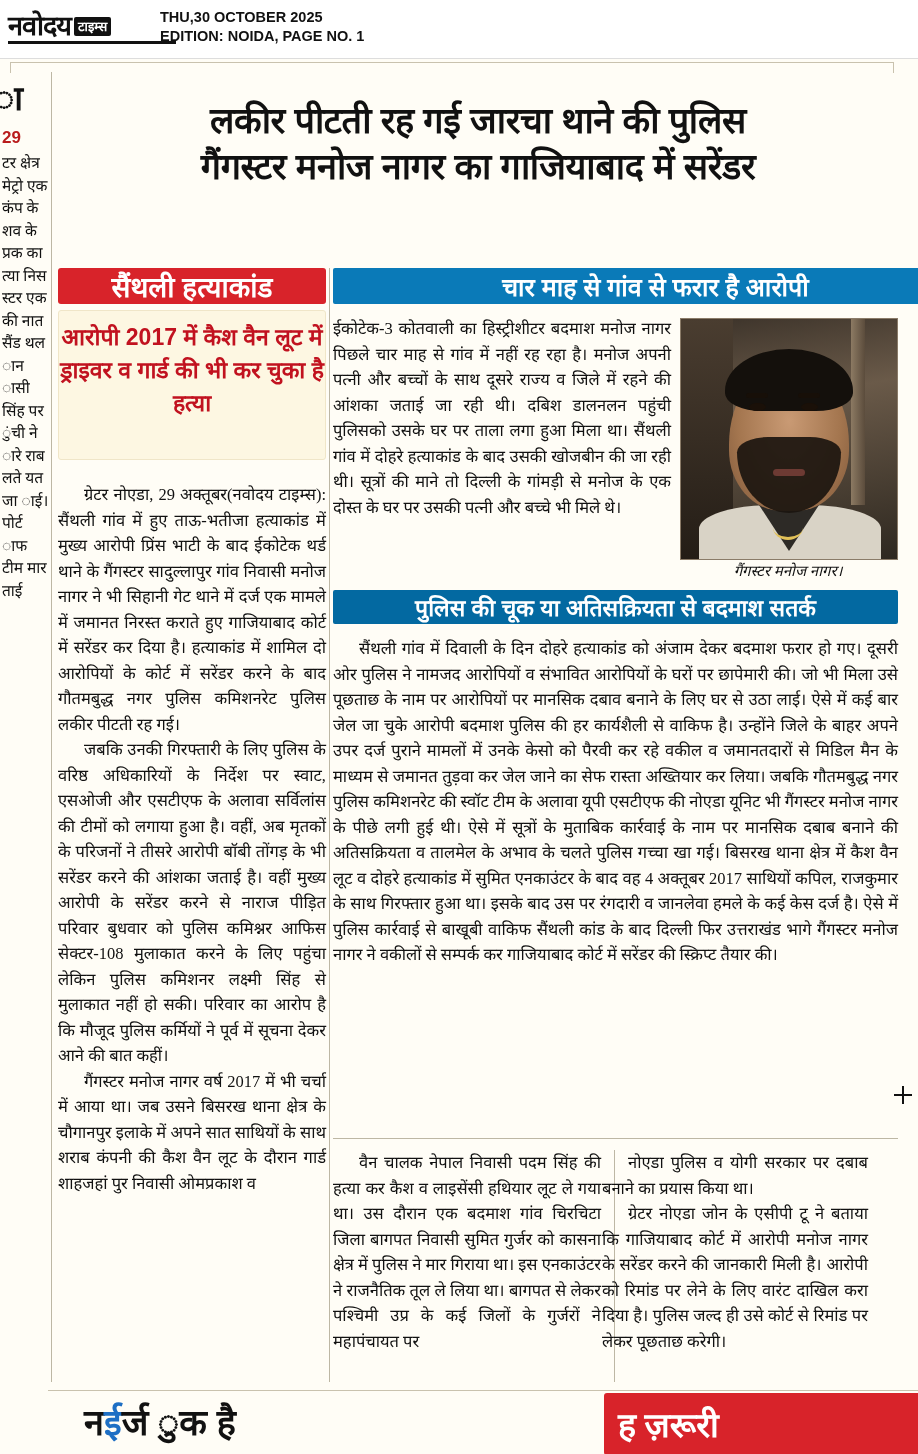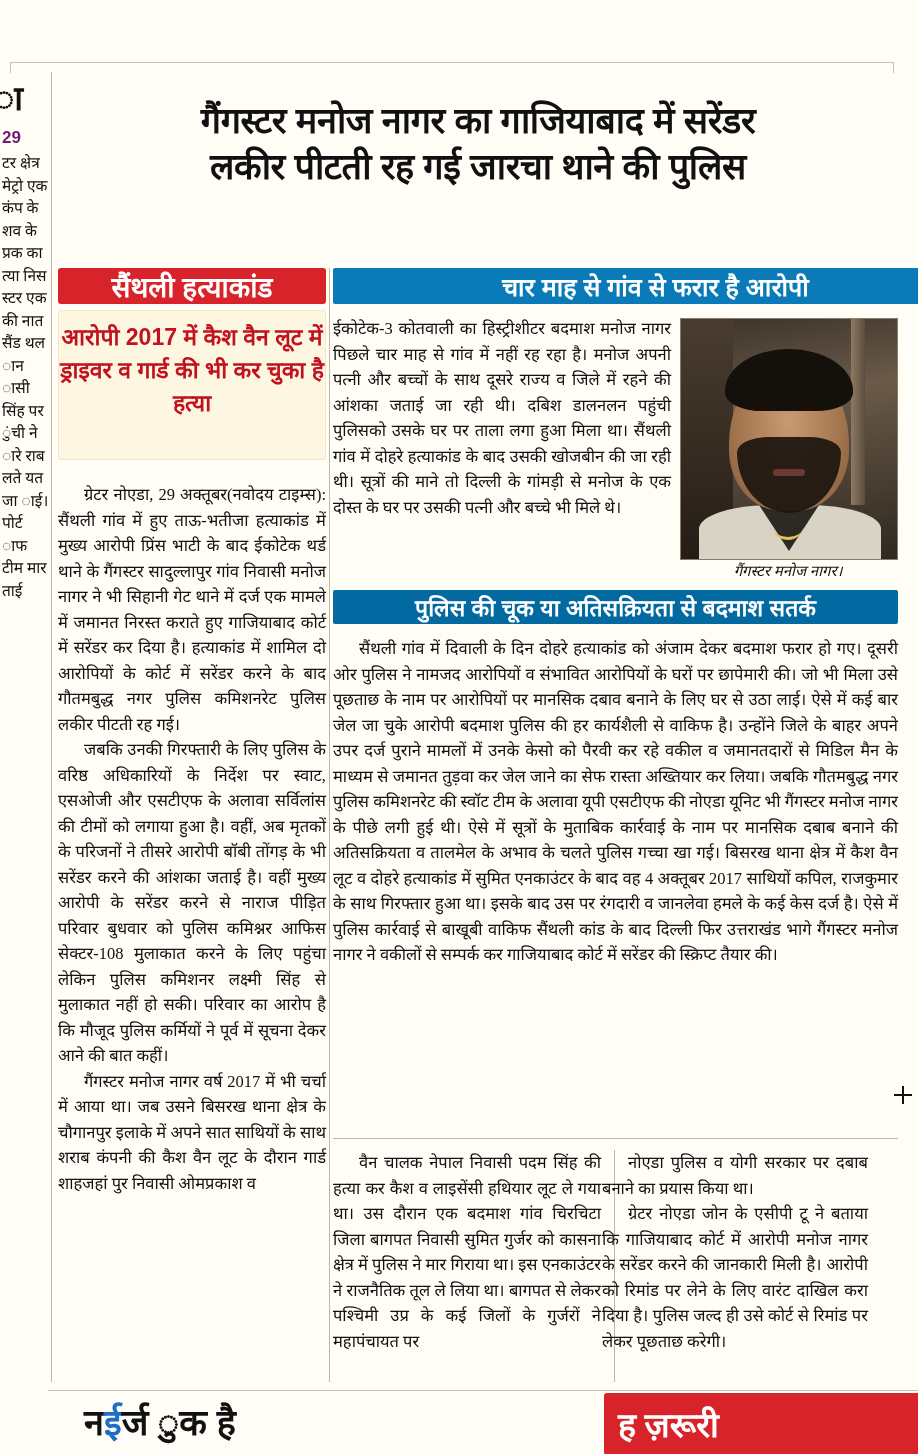--- a/index.html
+++ b/index.html
@@ -56,21 +56,21 @@
     padding-top:6px;
     box-sizing:border-box;
   }
   .left-strip .big{
     font-family:"Liberation Sans", sans-serif;
     font-weight:bold;font-size:34px;line-height:40px;color:#111;
     margin-left:-6px;
   }
   .left-strip .num{
     font-family:"Liberation Sans", sans-serif;
-    font-weight:bold;font-size:17px;color:#701a75;margin-top:10px;margin-left:2px;
+    font-weight:bold;font-size:17px;color:#b91c1c;margin-top:10px;margin-left:2px;
   }
   .left-strip .body{
     font-size:15.5px;line-height:22.5px;margin-top:4px;margin-left:2px;
     color:#111;
   }
 
   
   .headline{
     position:absolute;left:58px;top:98px;width:840px;
     font-family:"Liberation Sans", sans-serif;
@@ -248,32 +248,43 @@
     position:absolute;left:14px;top:8px;color:#fff;
     font-family:Liberation Serif, serif;
     font-weight:bold;font-size:34px;
   }
 </style>
 </head>
 <body>
 
 <div class="page">
 
+  <div class="masthead">
+    <div class="logo">
+      <span class="hindi">नवोदय</span>
+      <span class="tag">टाइम्स</span>
+      <span class="rule"></span>
+    </div>
+    <div class="date-block">
+      <div>THU,30 OCTOBER 2025</div>
+      <div>EDITION: NOIDA, PAGE NO. 1</div>
+    </div>
+  </div>
 
   <div class="frame"></div>
 
   <div class="left-strip">
     <div class="big">ा</div>
     <div class="num">29</div>
     <div class="body">टर क्षेत्र मेट्रो एक कंप के शव के प्रक का त्या निस स्टर एक की नात सैंड थल ान ासी सिंह पर ुंची ने ारे राब लते यत जा ाई। पोर्ट ाफ टीम मार ताई</div>
   </div>
 
   <div class="headline">
+    <div>लकीर पीटती रह गई जारचा थाने की पुलिस</div>
     <div>गैंगस्टर मनोज नागर का गाजियाबाद में सरेंडर</div>
-    <div>लकीर पीटती रह गई जारचा थाने की पुलिस</div>
   </div>
 
   <div class="redbar">सैंथली हत्याकांड</div>
   <div class="subdeck">आरोपी 2017 में कैश वैन लूट में ड्राइवर व गार्ड की भी कर चुका है हत्या</div>
 
   <div class="bluebar">चार माह से गांव से फरार है आरोपी</div>
 
   <div class="intro-col">ईकोटेक-3 कोतवाली का हिस्ट्रीशीटर बदमाश मनोज नागर पिछले चार माह से गांव में नहीं रह रहा है। मनोज अपनी पत्नी और बच्चों के साथ दूसरे राज्य व जिले में रहने की आंशका जताई जा रही थी। दबिश डालनलन पहुंची पुलिसको उसके घर पर ताला लगा हुआ मिला था। सैंथली गांव में दोहरे हत्याकांड के बाद उसकी खोजबीन की जा रही थी। सूत्रों की माने तो दिल्ली के गांमड़ी से मनोज के एक दोस्त के घर पर उसकी पत्नी और बच्चे भी मिले थे।</div>
 
   <div class="photo">

